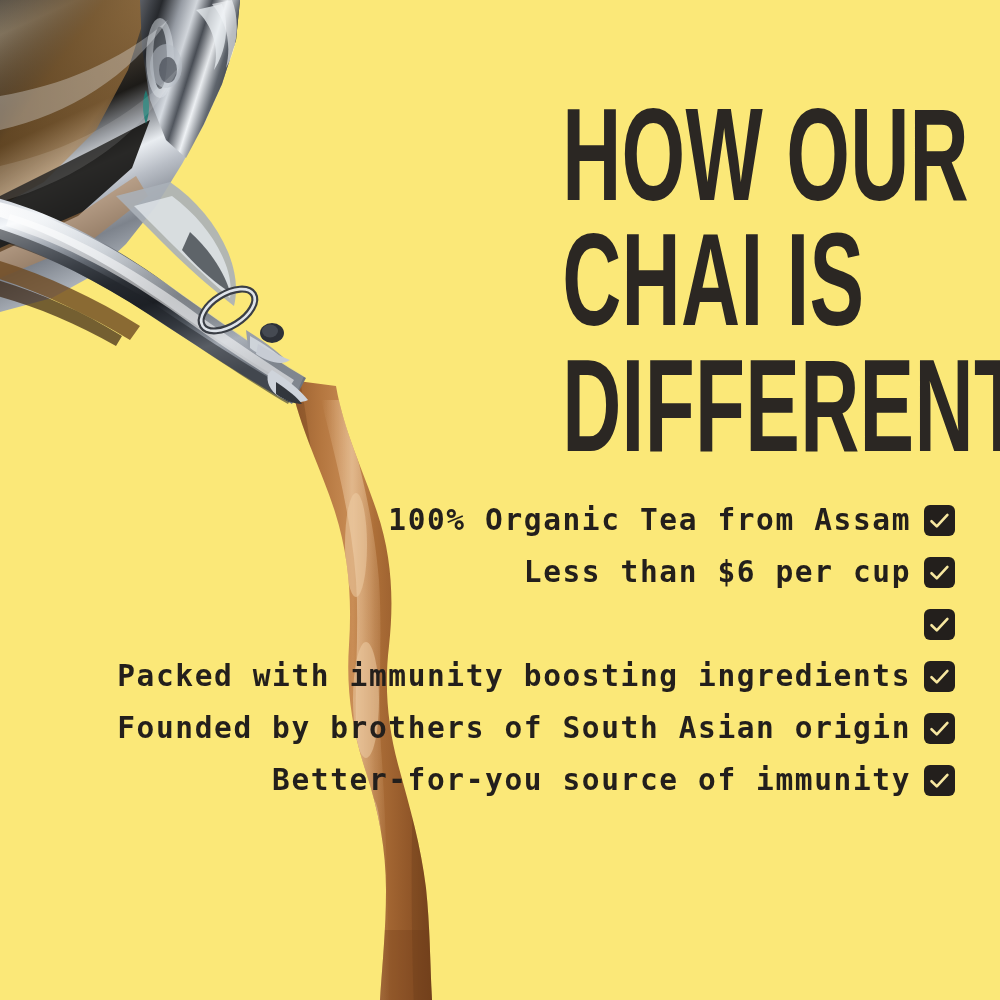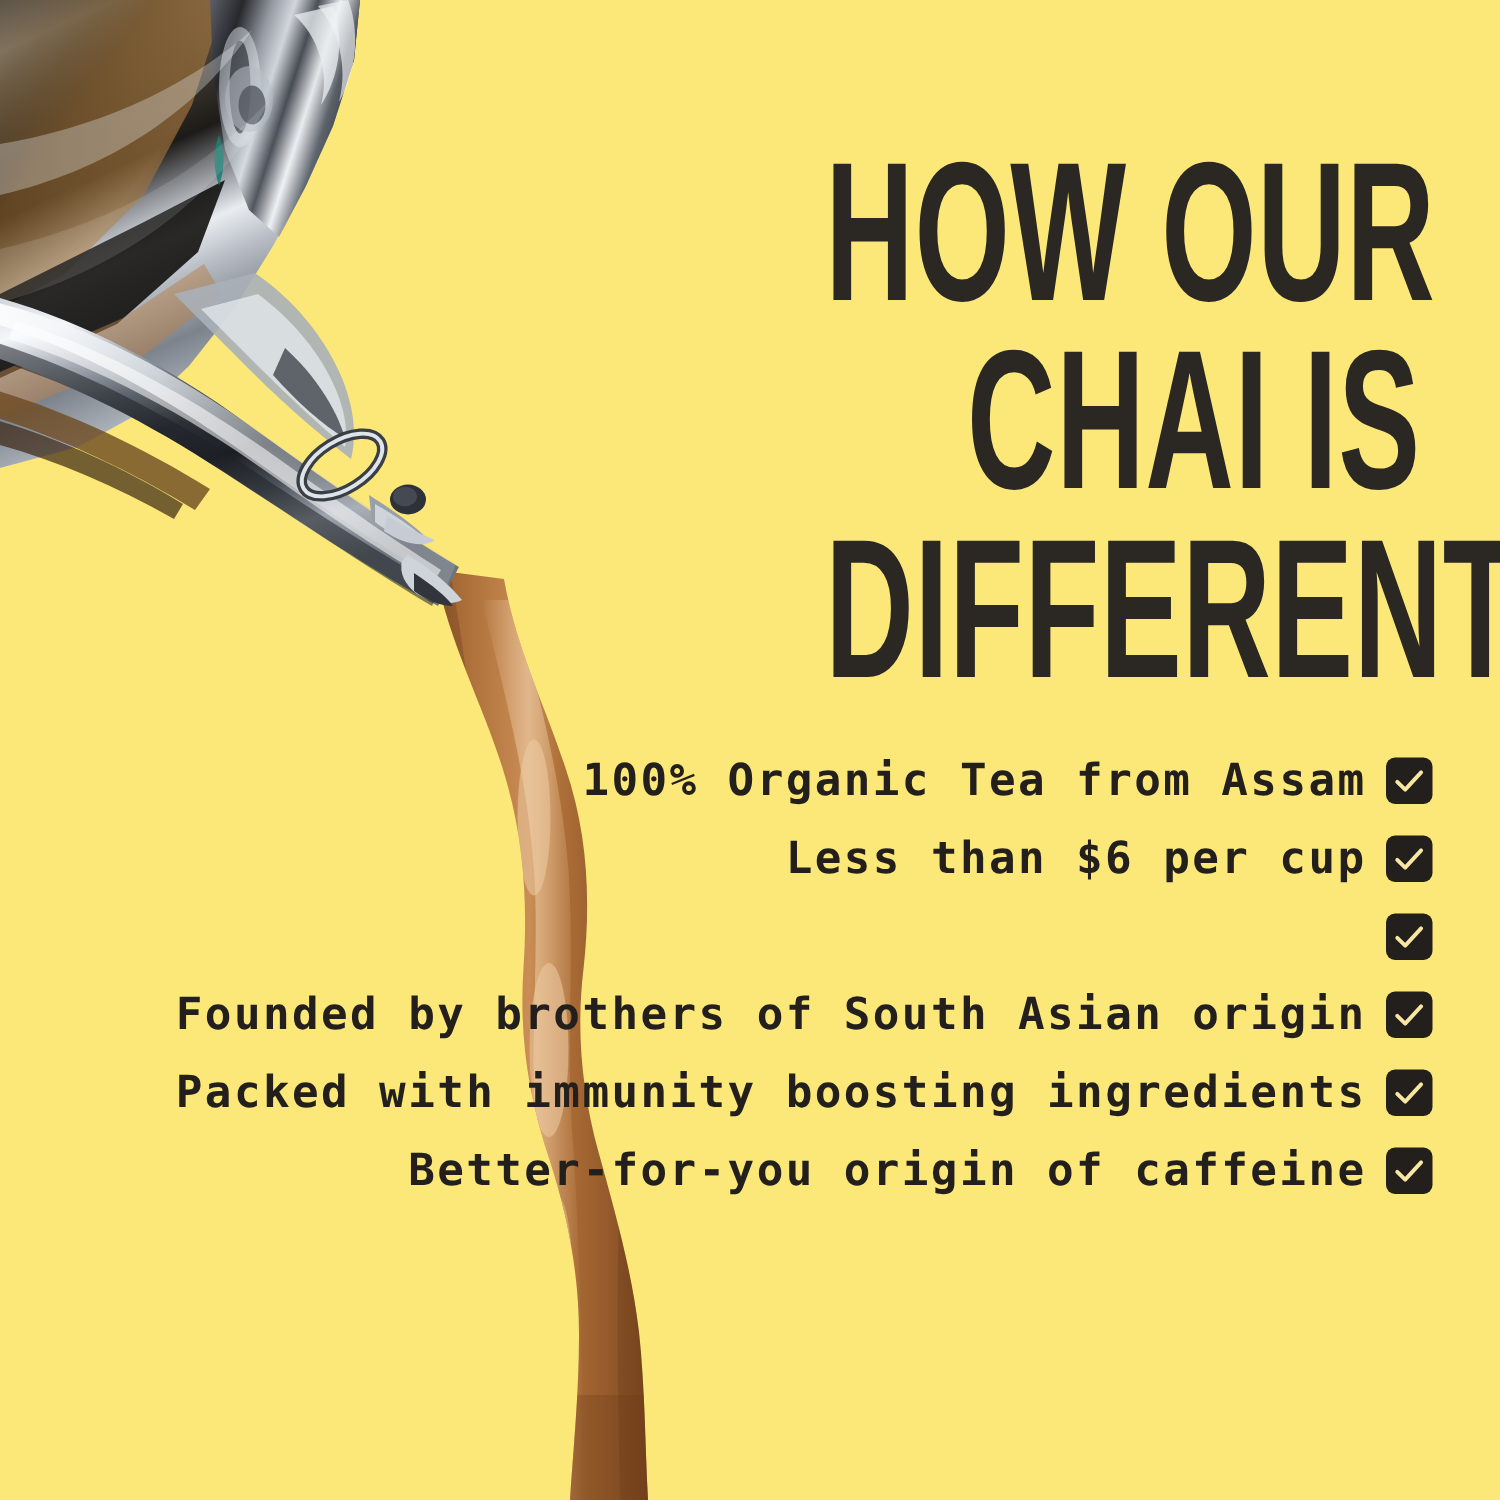--- a/index.html
+++ b/index.html
@@ -24,24 +24,23 @@
     left: 0;
     top: 0;
     width: 1000px;
     height: 1000px;
     pointer-events: none;
   }
 
   
   #headline {
     position: absolute;
-    right: 53px;
+    right: 41px;
     top: 92px;
     width: 640px;
-    text-align: right;
     color: #2b2723;
   }
   #headline .hl-line {
     display: block;
     font-family: "Liberation Sans Narrow", "Liberation Sans", sans-serif;
     font-weight: 700;
     font-size: 132px;
     line-height: 0.95;
     letter-spacing: 0.5px;
     transform: scaleX(0.62);
@@ -318,39 +317,39 @@
 
     <div class="check-row">
       <span class="check-box">
         <svg viewBox="0 0 31 31">
           <path d="M7.5 16.2 L12.8 21.4 L23.4 9.9" fill="none" stroke="#f7e7a0" stroke-width="2.6" stroke-linecap="round" stroke-linejoin="round"></path>
         </svg>
       </span>
     </div>
 
     <div class="check-row">
+      <span class="check-label">Packed with immunity boosting ingredients</span>
+      <span class="check-box">
+        <svg viewBox="0 0 31 31">
+          <path d="M7.5 16.2 L12.8 21.4 L23.4 9.9" fill="none" stroke="#f7e7a0" stroke-width="2.6" stroke-linecap="round" stroke-linejoin="round"></path>
+        </svg>
+      </span>
+    </div>
+
+    <div class="check-row">
       <span class="check-label">Founded by brothers of South Asian origin</span>
       <span class="check-box">
         <svg viewBox="0 0 31 31">
           <path d="M7.5 16.2 L12.8 21.4 L23.4 9.9" fill="none" stroke="#f7e7a0" stroke-width="2.6" stroke-linecap="round" stroke-linejoin="round"></path>
         </svg>
       </span>
     </div>
 
     <div class="check-row">
-      <span class="check-label">Packed with immunity boosting ingredients</span>
-      <span class="check-box">
-        <svg viewBox="0 0 31 31">
-          <path d="M7.5 16.2 L12.8 21.4 L23.4 9.9" fill="none" stroke="#f7e7a0" stroke-width="2.6" stroke-linecap="round" stroke-linejoin="round"></path>
-        </svg>
-      </span>
-    </div>
-
-    <div class="check-row">
-      <span class="check-label">Better-for-you origin of caffeine</span>
+      <span class="check-label">Better-for-you source of immunity</span>
       <span class="check-box">
         <svg viewBox="0 0 31 31">
           <path d="M7.5 16.2 L12.8 21.4 L23.4 9.9" fill="none" stroke="#f7e7a0" stroke-width="2.6" stroke-linecap="round" stroke-linejoin="round"></path>
         </svg>
       </span>
     </div>
 
   </div>
 
 </div>

